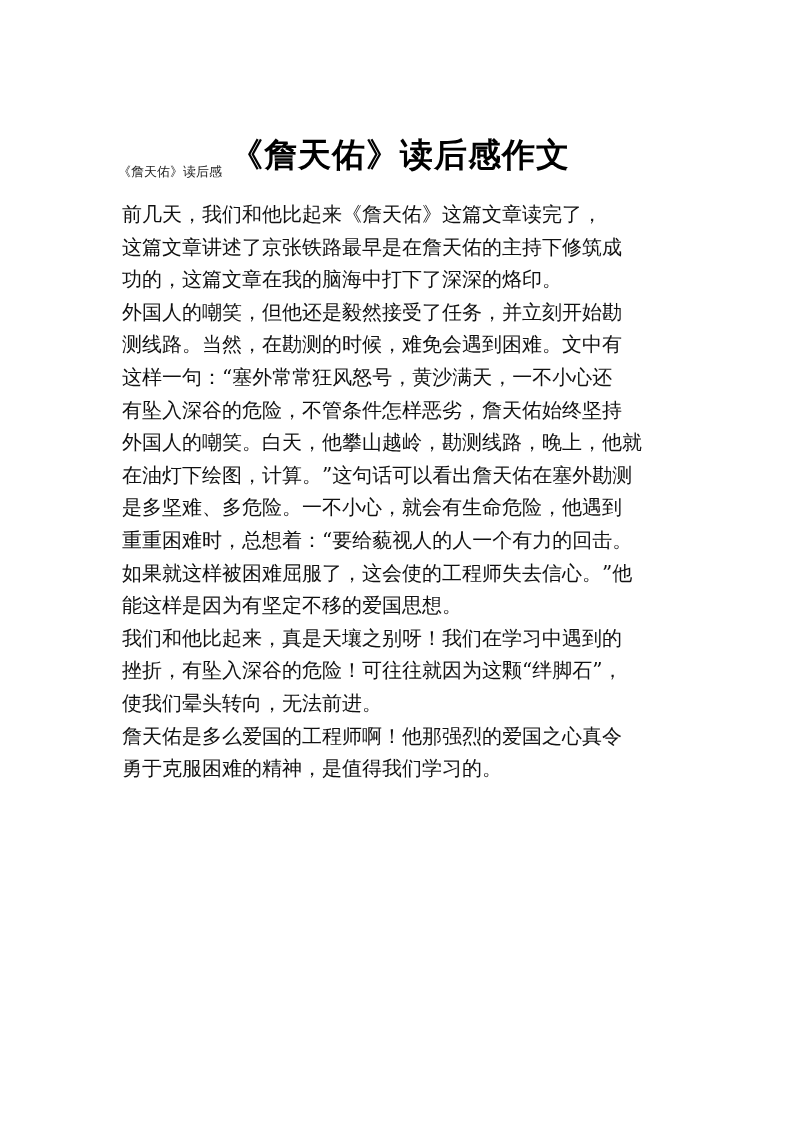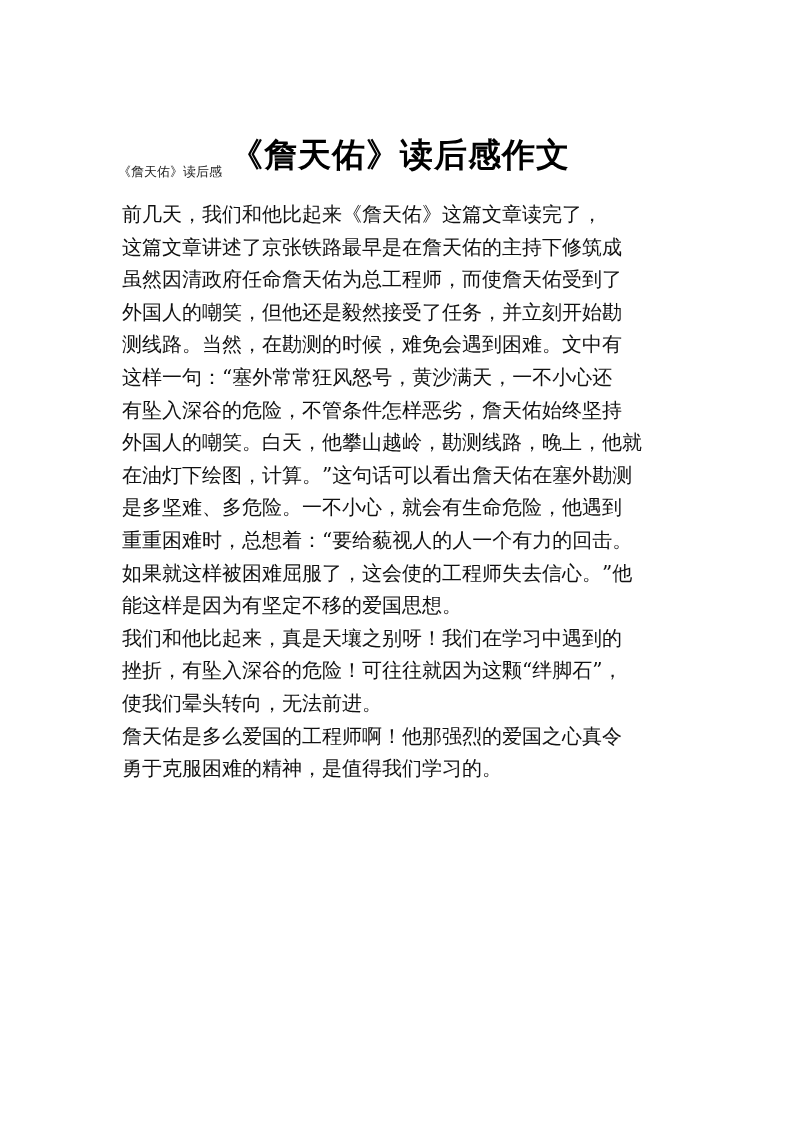--- a/index.html
+++ b/index.html
@@ -15,21 +15,21 @@
 </style>
 </head>
 <body>
 
 <div class="page">
   <div class="title">《詹天佑》读后感作文</div>
   <div class="subtitle">《詹天佑》读后感</div>
   <div class="body">
     <div class="line">前几天，我们和他比起来《詹天佑》这篇文章读完了，</div>
     <div class="line">这篇文章讲述了京张铁路最早是在詹天佑的主持下修筑成</div>
-    <div class="line">虽然因清政府任命詹天佑为总工程师，而使詹天佑受到了</div>
+    <div class="line">功的，这篇文章在我的脑海中打下了深深的烙印。</div>
     <div class="line">外国人的嘲笑，但他还是毅然接受了任务，并立刻开始勘</div>
     <div class="line">测线路。当然，在勘测的时候，难免会遇到困难。文中有</div>
     <div class="line">这样一句：“塞外常常狂风怒号，黄沙满天，一不小心还</div>
     <div class="line">有坠入深谷的危险，不管条件怎样恶劣，詹天佑始终坚持</div>
     <div class="line">外国人的嘲笑。白天，他攀山越岭，勘测线路，晚上，他就</div>
     <div class="line">在油灯下绘图，计算。”这句话可以看出詹天佑在塞外勘测</div>
     <div class="line">是多坚难、多危险。一不小心，就会有生命危险，他遇到</div>
     <div class="line">重重困难时，总想着：“要给藐视人的人一个有力的回击。</div>
     <div class="line">如果就这样被困难屈服了，这会使的工程师失去信心。”他</div>
     <div class="line">能这样是因为有坚定不移的爱国思想。</div>

